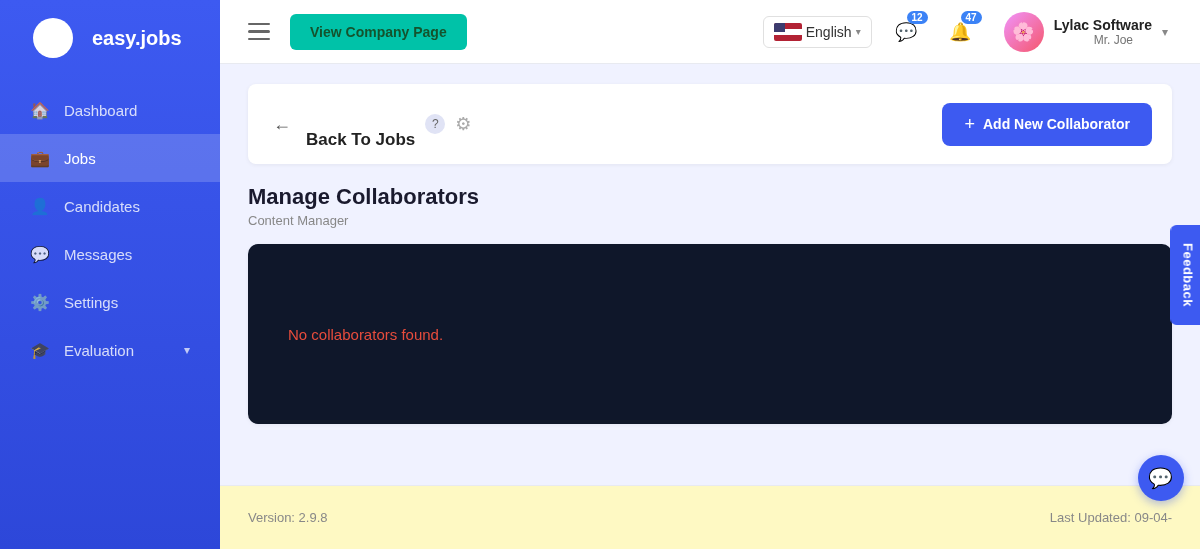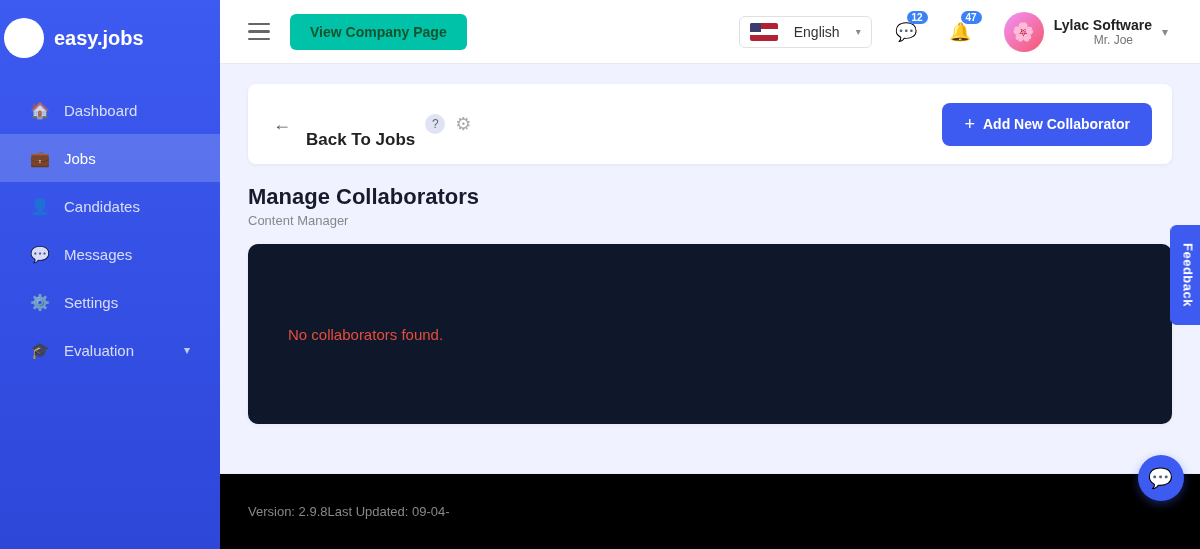--- a/index.html
+++ b/index.html
@@ -12,22 +12,22 @@
       background: linear-gradient(180deg, #3d5af1 0%, #2d47d9 100%);
       height: 549px;
       display: flex;
       flex-direction: column;
       align-items: center;
       padding-top: 0;
     }
     .sidebar-logo {
       display: flex;
       align-items: center;
-      gap: 10px;
-      padding: 18px 4px;
+      gap: 19px;
+      padding: 18px 33px;
       width: 100%;
     }
     .sidebar-logo-icon {
       width: 40px;
       height: 40px;
       background: white;
       border-radius: 50%;
       display: flex;
       align-items: center;
       justify-content: center;
@@ -123,21 +123,21 @@
       padding: 10px 20px;
       font-size: 14px;
       font-weight: 600;
       cursor: pointer;
       text-align: right;
     }
     .header-spacer { flex: 1; }
     .lang-selector {
       display: flex;
       align-items: center;
-      gap: 16px;
+      gap: 4px;
       cursor: pointer;
       padding: 6px 10px;
       border: 1px solid #e0e0e0;
       border-radius: 6px;
       background: white;
       font-size: 14px;
       color: #333;
     }
     .flag-icon {
       width: 28px;
@@ -305,23 +305,24 @@
       box-shadow: 0 1px 4px rgba(0,0,0,0.05);
     }
     .no-collab-msg {
       color: #e74c3c;
       font-size: 15px;
       padding-left: 20px;
     }
 
     
     .footer {
-      background: #000000;
-      padding: 30px 28px;
-      display: flex;
+      background: #fef9c3;
+      padding: 24px 28px;
+      display: flex;
+      justify-content: space-between;
       border-top: 1px solid #e8eaf0;
       font-size: 13px;
       color: #888;
     }
 
     
     .feedback-tab {
       position: fixed;
       right: -38px;
       top: 50%;

